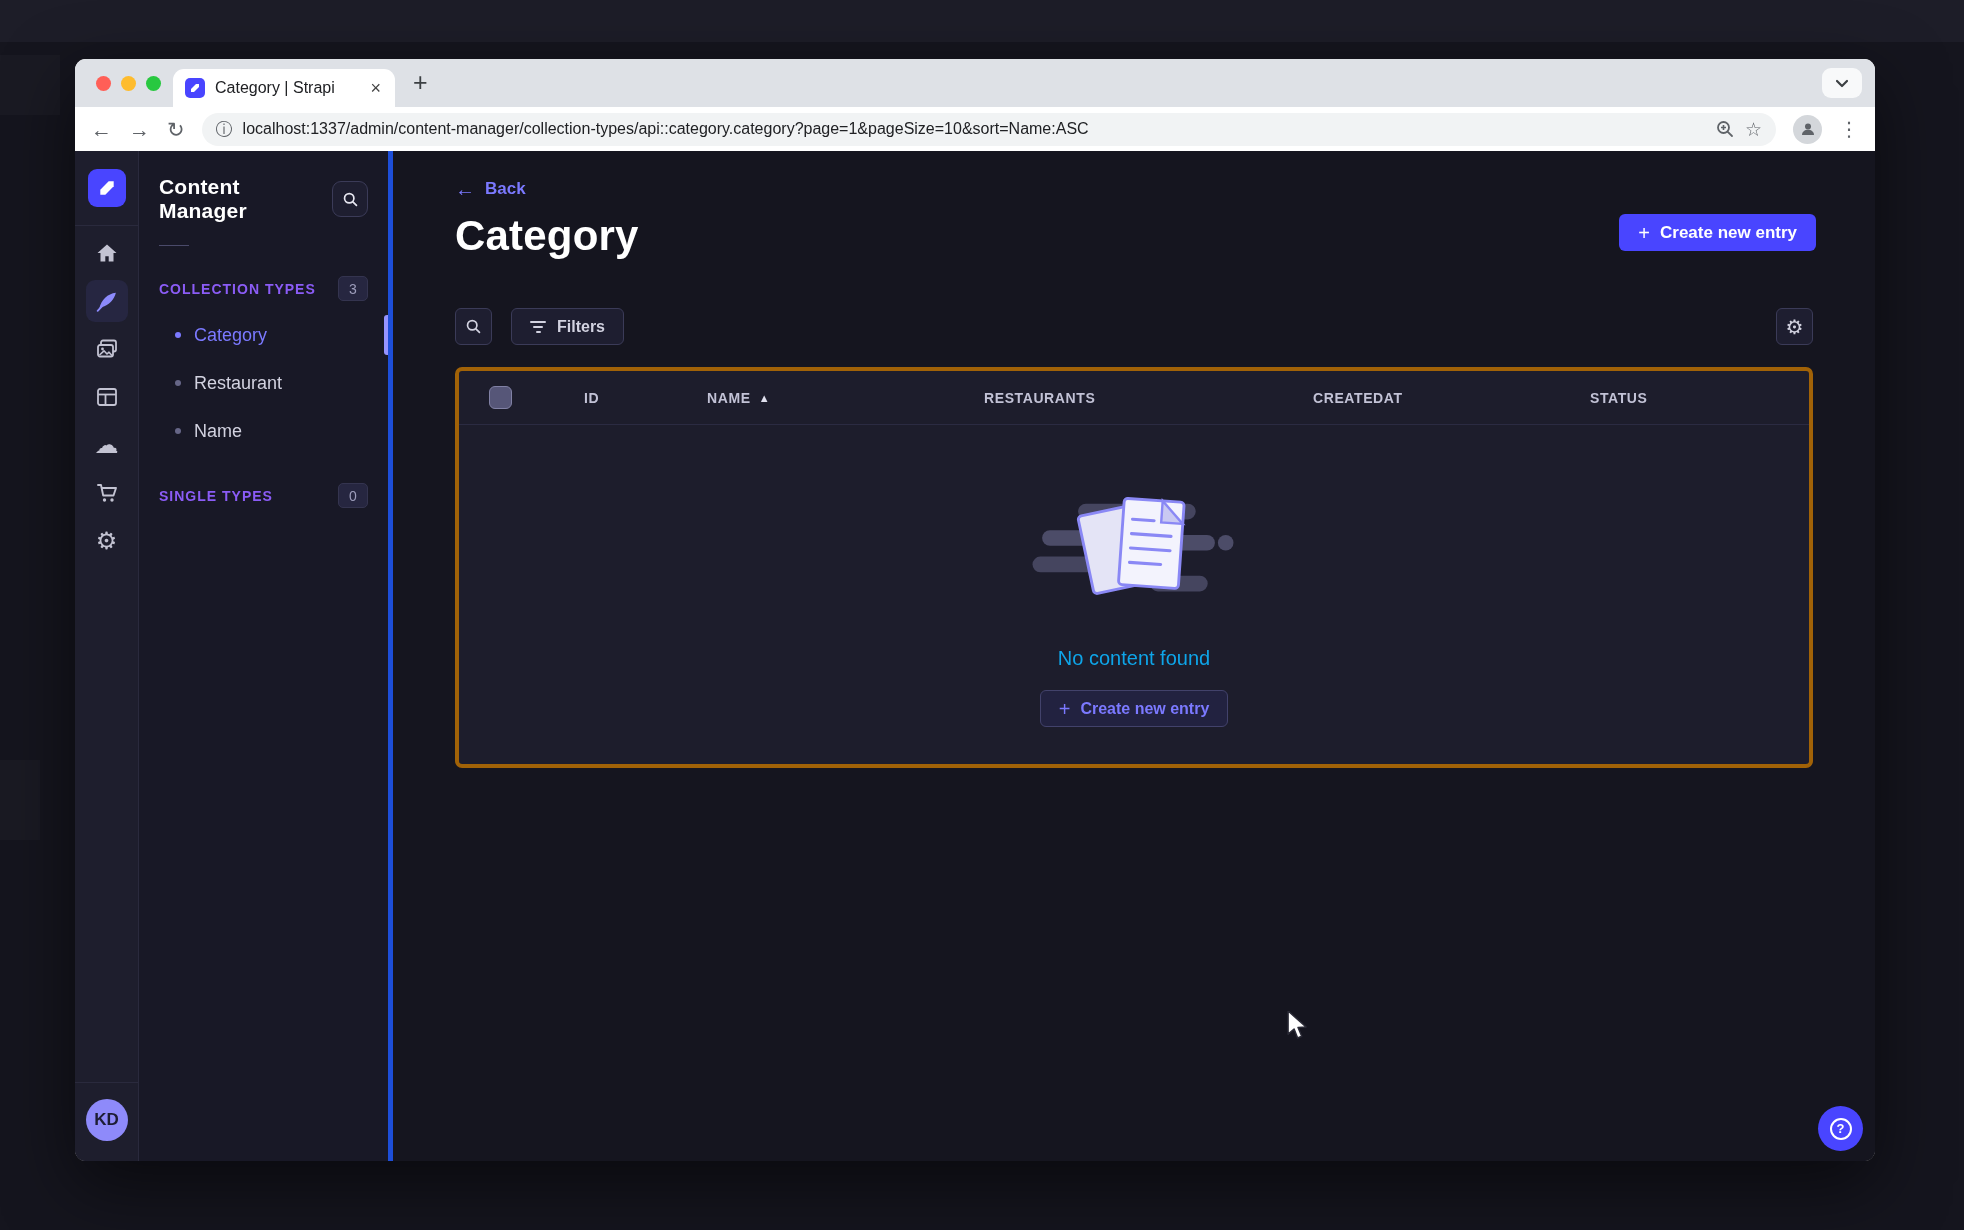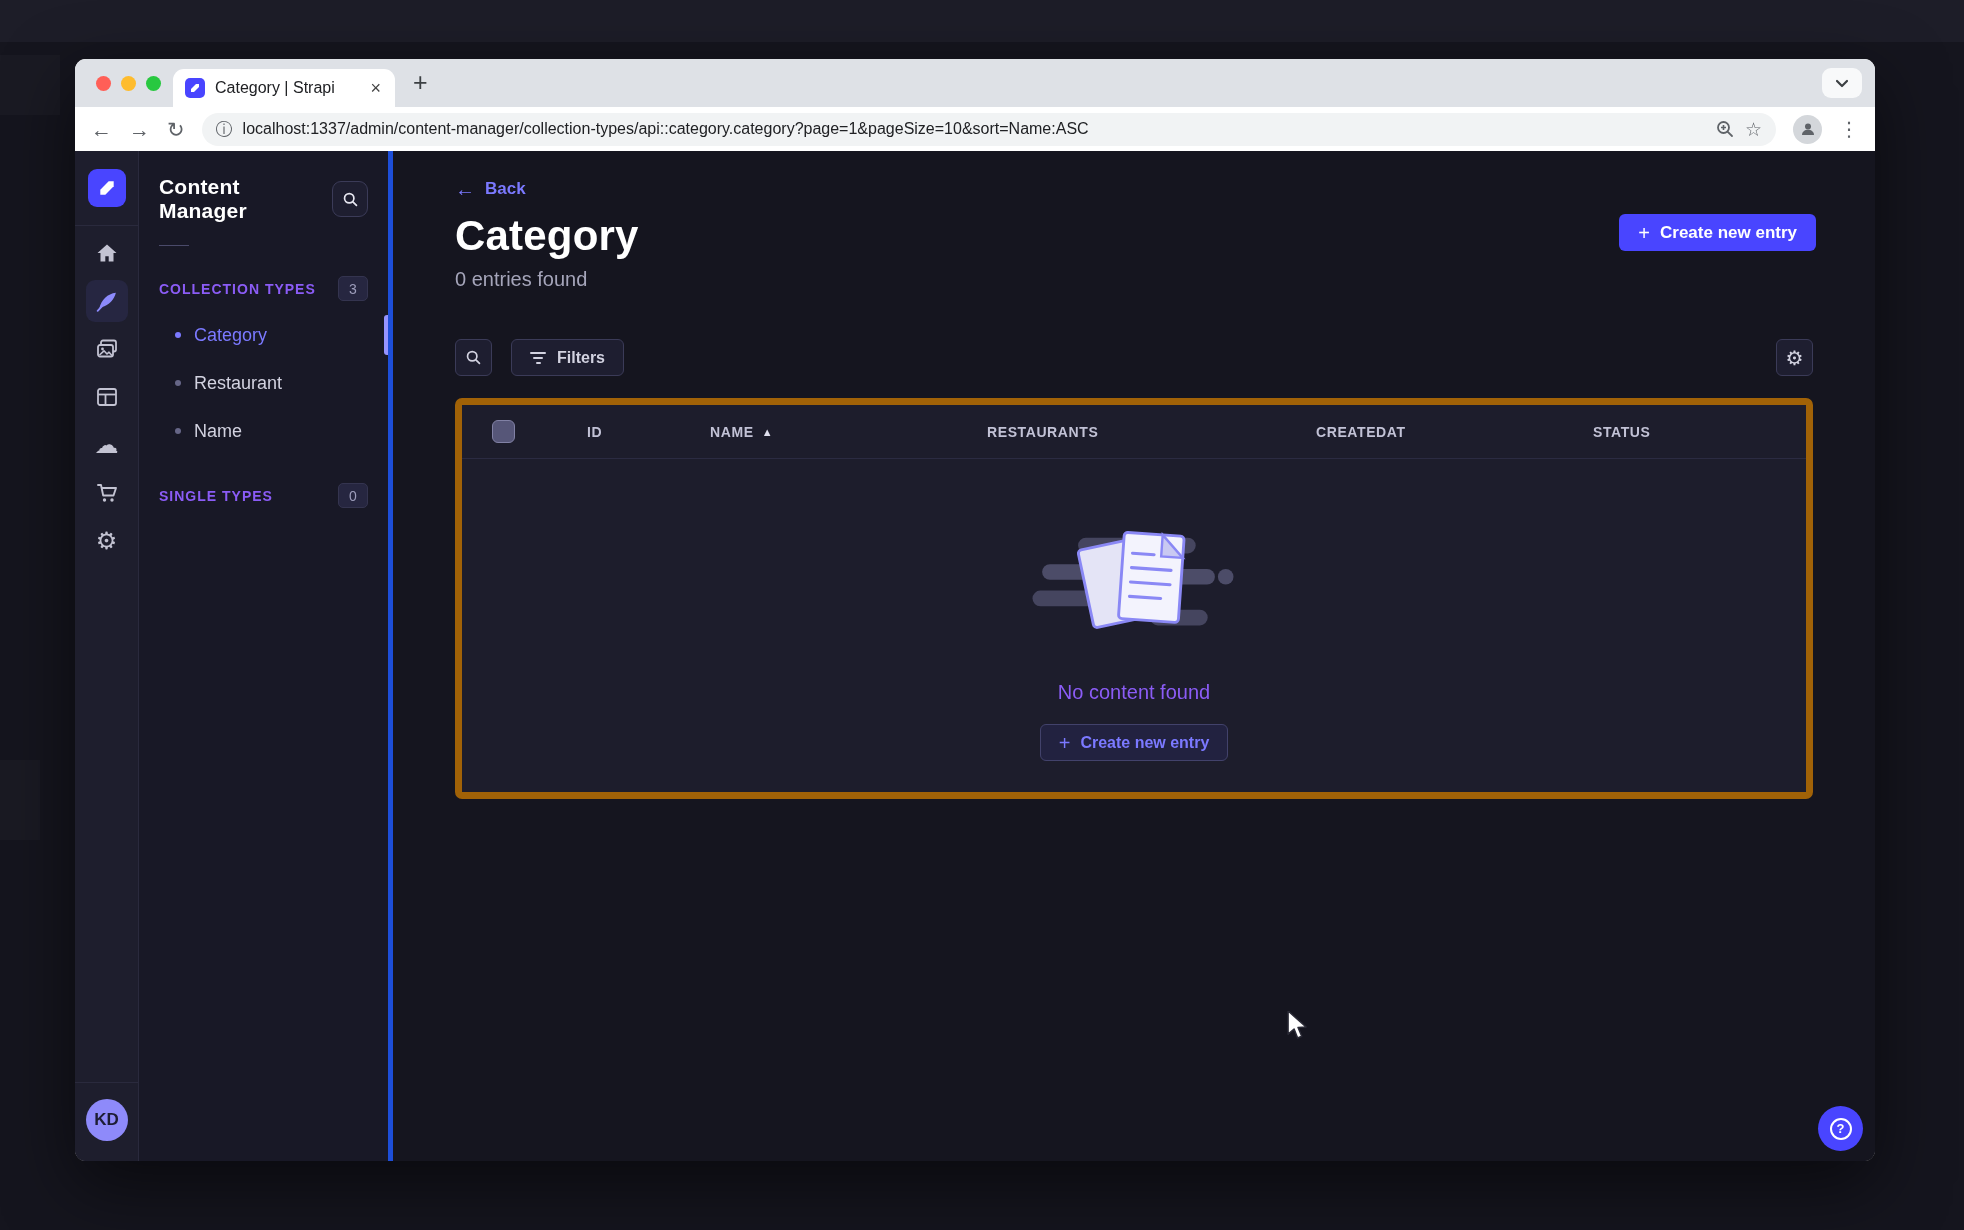--- a/index.html
+++ b/index.html
@@ -86,31 +86,31 @@
   .plus-glyph { font-size:20px; font-weight:normal; line-height:1; }
 
   .actions-row { display:flex; align-items:center; gap:19px; margin-top:48px; }
   .icon-btn { width:37px; height:37px; border-radius:6px; background:#1e1e30; border:1px solid #3b3b58; display:flex; align-items:center; justify-content:center; color:#d2d2e0; }
   .btn-filters { height:37px; padding:0 18px; border-radius:6px; background:#1e1e30; border:1px solid #3b3b58; display:flex; align-items:center; gap:11px; color:#d2d2e0; font-size:16px; font-weight:bold; }
   .filter-icon { display:flex; flex-direction:column; gap:3px; align-items:center; }
   .filter-icon span { display:block; height:2px; border-radius:1px; background:#d2d2e0; }
   .fi-1 { width:16px; } .fi-2 { width:10px; } .fi-3 { width:5px; }
   .gear-btn { margin-left:auto; font-size:20px; }
 
-  .table-card { margin-top:22px; height:401px; background:#1d1d2c; border:7px solid #a16207; border-radius:7px; }
+  .table-card { margin-top:22px; height:401px; background:#1d1d2c; border:4px solid #a16207; border-radius:7px; }
   .thead { height:54px; display:flex; align-items:center; border-bottom:1px solid #2b2b42; }
   .th { font-size:14px; font-weight:bold; color:#c2c2d6; letter-spacing:.6px; }
   .cell-check { width:125px; display:flex; align-items:center; padding-left:30px; }
   .checkbox { width:23px; height:23px; border-radius:6px; background:#565678; border:1px solid #8181a5; }
   .cell-id { width:123px; } .cell-name { width:277px; display:flex; align-items:center; gap:8px; }
   .cell-rest { width:329px; } .cell-created { width:277px; } .cell-status { flex:1; }
   .sort-arrow { font-size:11px; color:#e0e0ee; }
 
   .empty { display:flex; flex-direction:column; align-items:center; padding-top:62px; }
-  .empty-msg { margin-top:34px; font-size:20px; color:#8b5cf6; }
+  .empty-msg { margin-top:34px; font-size:20px; color:#0ea5e9; }
   .btn-secondary { margin-top:20px; height:37px; padding:0 18px; border-radius:6px; background:#222240; border:1px solid #42426b; color:#7b79ff; font-size:16px; font-weight:bold; display:flex; align-items:center; gap:10px; }
 
   .help-fab { position:absolute; right:12px; bottom:10px; width:45px; height:45px; border-radius:50%; background:#4945ff; display:flex; align-items:center; justify-content:center; z-index:5; }
   .help-ring { width:22px; height:22px; border:2px solid #fff; border-radius:50%; display:flex; align-items:center; justify-content:center; color:#fff; font-size:13px; font-weight:bold; }
 
   .cursor { position:absolute; left:1286px; top:1011px; z-index:50; }
 </style>
 </head>
 <body>
 
@@ -258,21 +258,20 @@
         <span class="badge">0</span>
       </div>
     </div>
 
     <div class="main">
       <div class="back-link">
         <span class="back-arrow">←</span>
         <span>Back</span>
       </div>
       <div class="page-title">Category</div>
-      <div class="page-subtitle">0 entries found</div>
 
       <div class="btn-primary">
         <span class="plus-glyph">+</span>
         <span>Create new entry</span>
       </div>
 
       <div class="actions-row">
         <div class="icon-btn">
           <svg width="17" height="17" viewBox="0 0 20 20">
             <circle cx="8.5" cy="8.5" r="5.5" fill="none" stroke="#d2d2e0" stroke-width="2"></circle>

